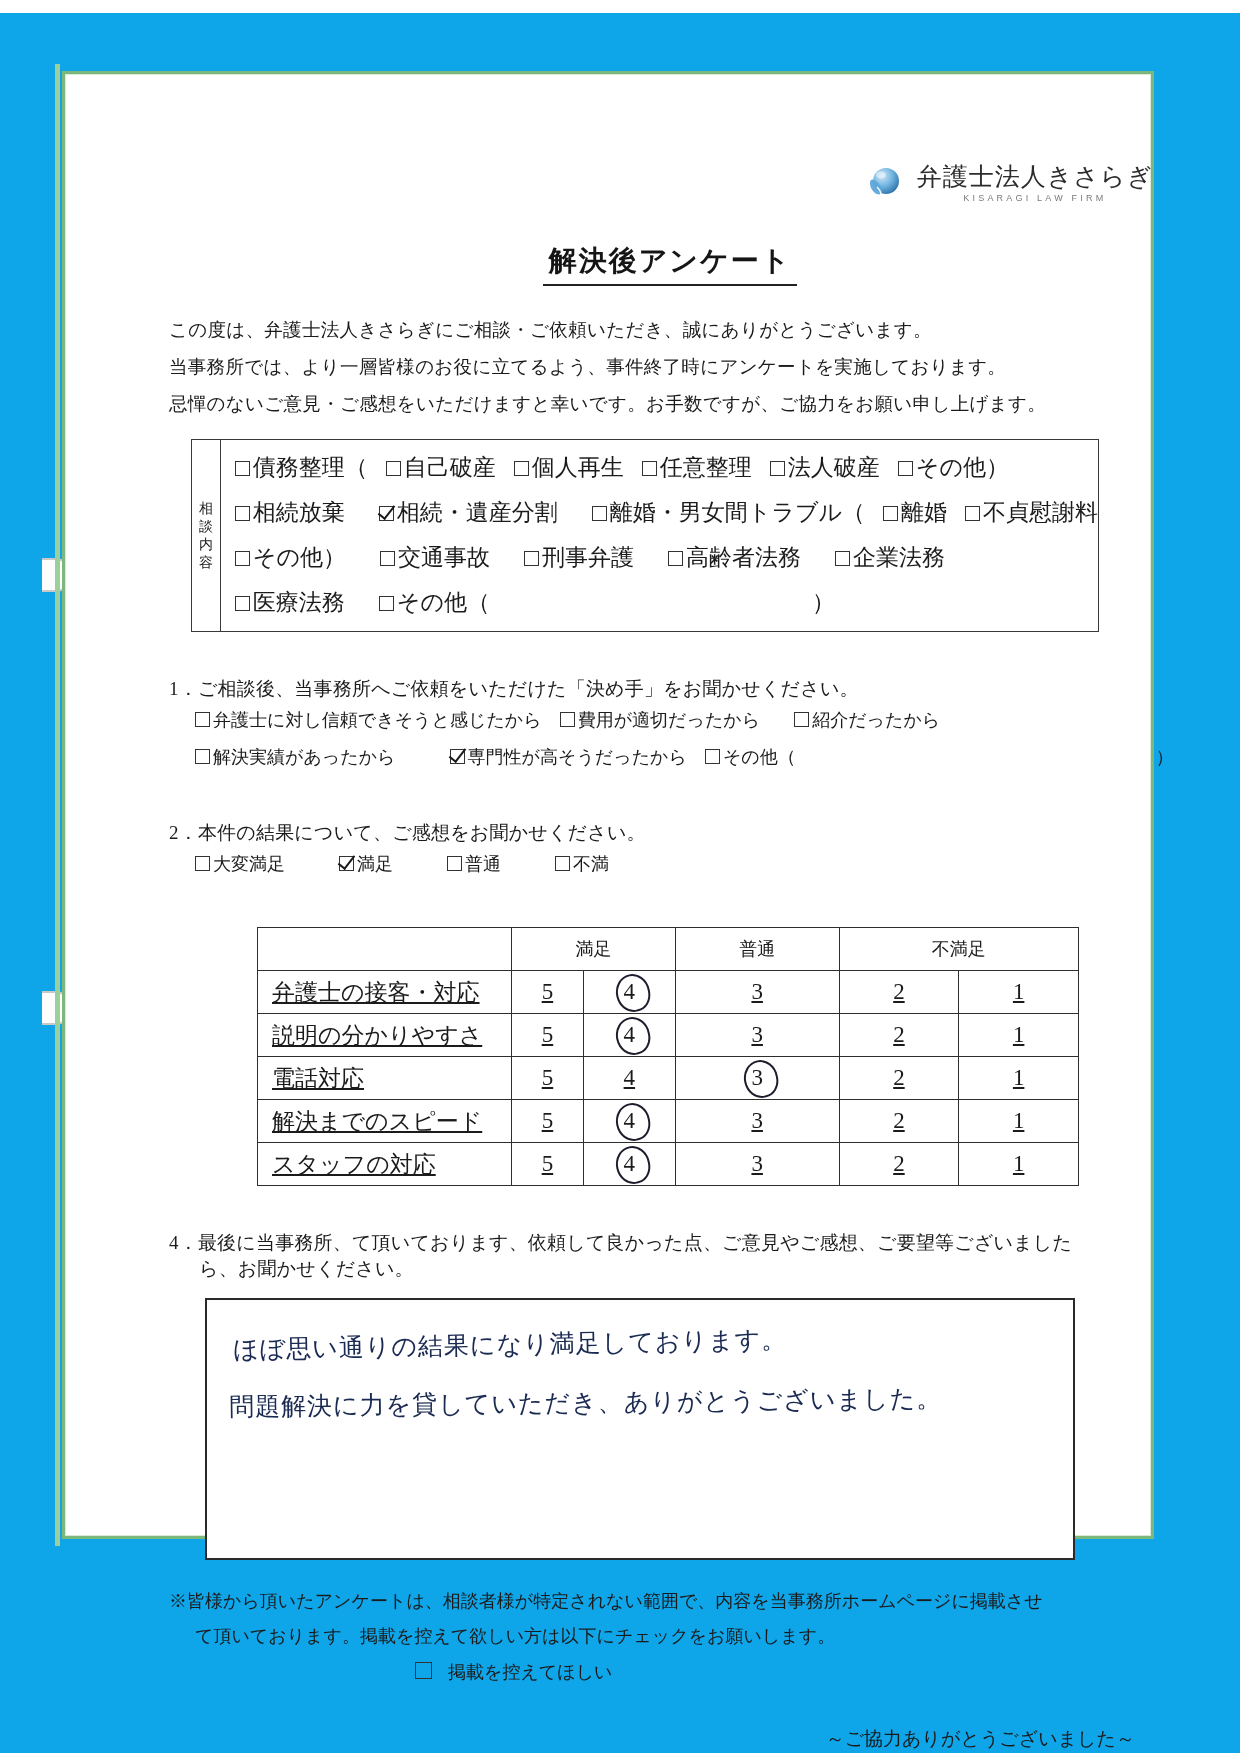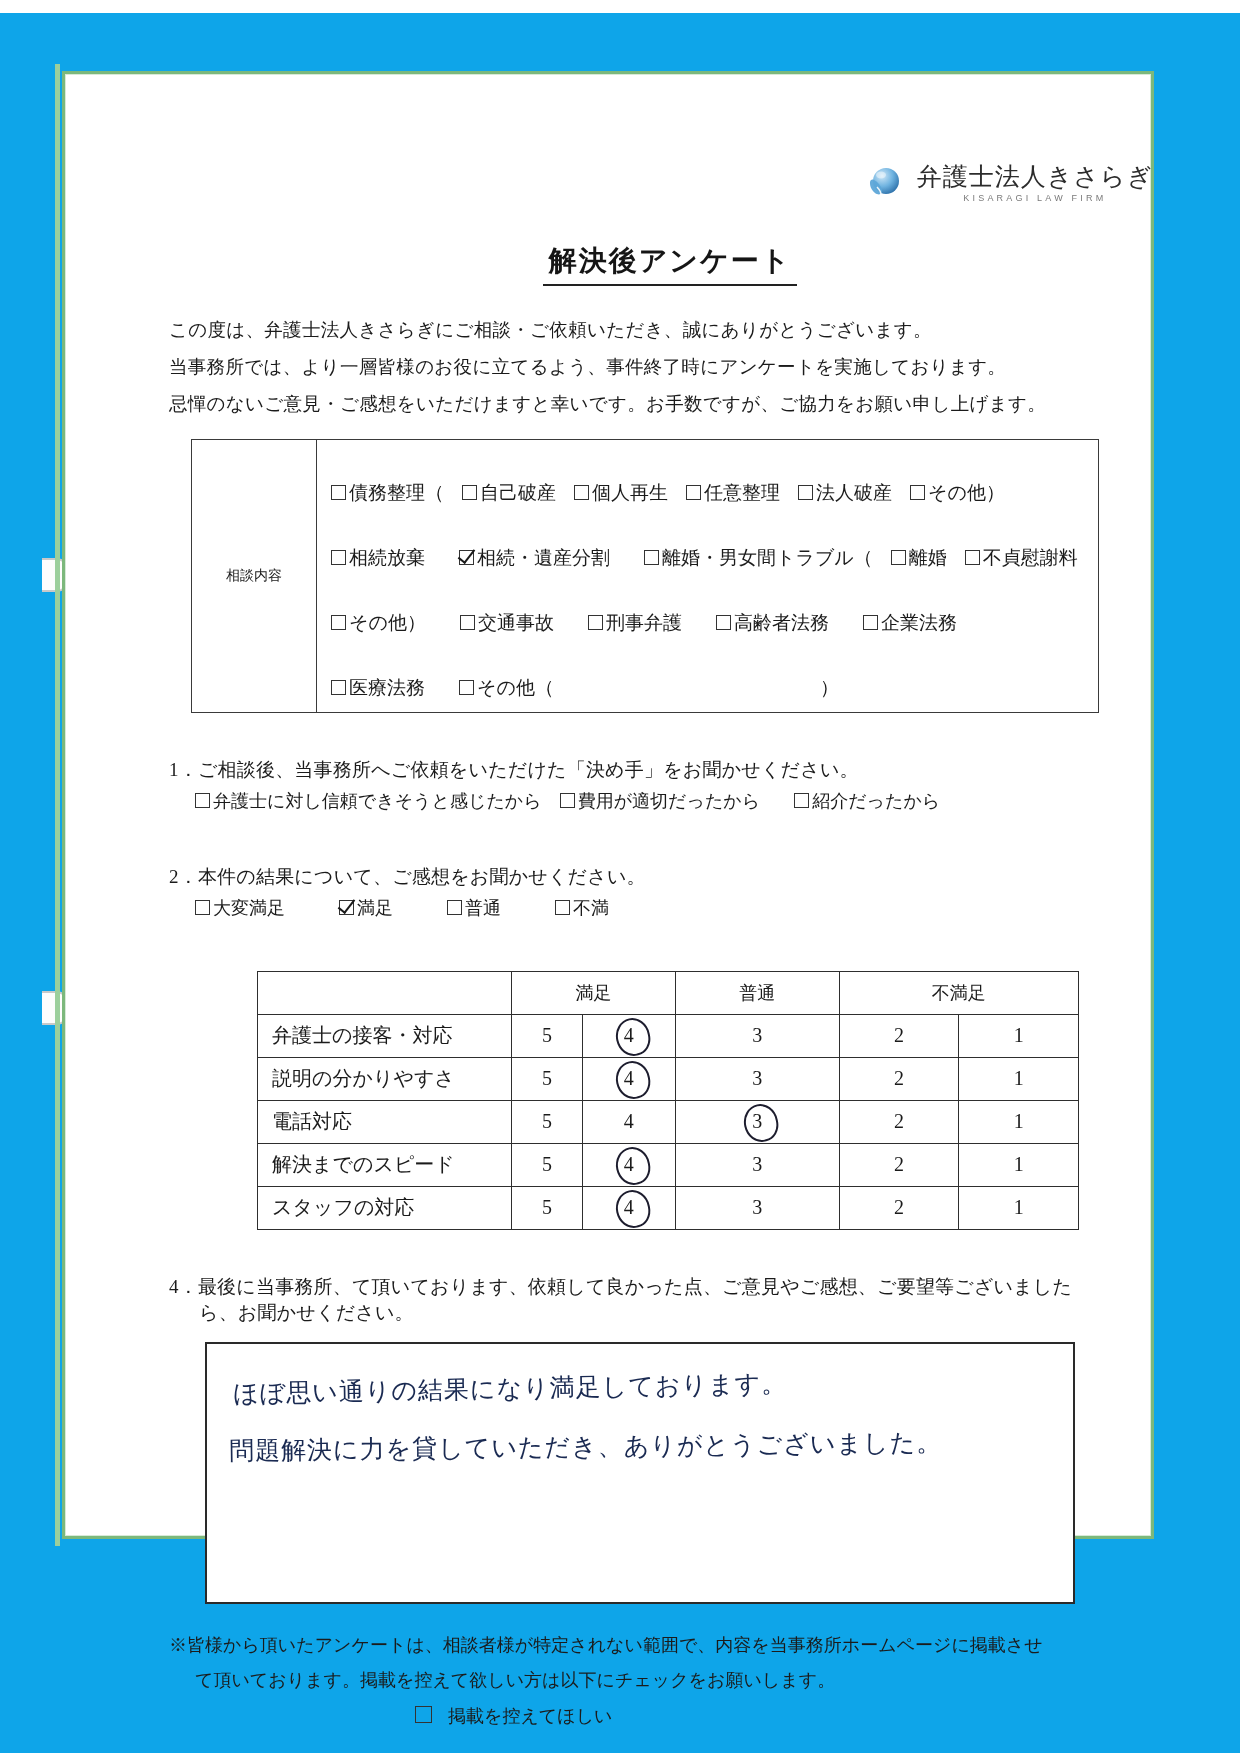--- a/index.html
+++ b/index.html
@@ -55,42 +55,42 @@
   
   .intro{font-size:18.5px;line-height:2.0;letter-spacing:.3px;margin:8px 0 16px 4px;}
   .intro div{white-space:nowrap;}
 
   
   table.tbl{border-collapse:collapse;}
   #consult-table{margin:10px 0 0 26px;width:908px;border:1.5px solid #3a3a3a;}
   #consult-table td{border:1px solid #3a3a3a;}
   #consult-label{width:122px;text-align:center;font-size:14px;vertical-align:middle;}
   #consult-rows{padding:6px 0 6px 14px;}
-  .crow{font-size:19px;line-height:1.95;white-space:nowrap;margin-top:28px;}
+  .crow{font-size:23px;line-height:1.95;white-space:nowrap;}
   .cb{display:inline-block;width:13px;height:13px;border:1.3px solid #333;margin-right:3px;
       position:relative;vertical-align:-1px;}
   .cb.checked:after{
     content:"";position:absolute;left:2px;top:-5px;width:7px;height:15px;
     border-right:2px solid #1a1a1a;border-bottom:2px solid #1a1a1a;
     transform:rotate(38deg);
   }
   .gap-s{display:inline-block;width:18px;}
   .gap-m{display:inline-block;width:34px;}
   .gap-l{display:inline-block;width:54px;}
 
   
   .q{margin-top:44px;}
   .q-head{font-size:19px;letter-spacing:.2px;margin-left:4px;}
   .q-opts{font-size:18px;line-height:2.05;margin-left:30px;white-space:nowrap;}
 
   
   #rating-table{margin:14px 0 0 92px;width:822px;border:1.5px solid #2e2e2e;}
   #rating-table td,#rating-table th{border:1px solid #2e2e2e;font-weight:normal;}
   #rating-table thead th{height:40px;font-size:18px;}
-  #rating-table tbody td{height:40px;font-size:20px;}
+  #rating-table tbody td{height:40px;font-size:23px;text-decoration:underline;}
   .rt-label{width:238px;padding-left:14px;text-align:left;font-size:17.5px;}
   .rt-cell{width:auto;text-align:center;position:relative;}
   .circled{position:relative;display:inline-block;padding:0 2px;}
   .circled:after{
     content:"";position:absolute;left:50%;top:50%;
     width:30px;height:34px;margin-left:-13px;margin-top:-18px;
     border:2px solid #1d1d2e;border-radius:50% 50% 46% 50%;
     transform:rotate(-12deg);
   }
 
@@ -165,20 +165,21 @@
           </td>
         </tr>
       </tbody>
         </table>
 
       <div class="q">
         <div class="q-head">
           <span>1．</span><span>ご相談後、当事務所へご依頼をいただけた「決め手」をお聞かせください。</span>
         </div>
         <div class="q-opts" id="q1line1"><span><span class="cb"></span><span>弁護士に対し信頼できそうと感じたから</span></span><span class="gap-s"></span><span><span class="cb"></span><span>費用が適切だったから</span></span><span class="gap-m"></span><span><span class="cb"></span><span>紹介だったから</span></span></div>
+        <div class="q-opts" id="q1line2"><span><span class="cb"></span><span>解決実績があったから</span></span><span class="gap-l"></span><span><span class="cb checked"></span><span>専門性が高そうだったから</span></span><span class="gap-s"></span><span><span class="cb"></span><span>その他（　　　　　　　　　　　　　　　　　　　　）</span></span></div>
       </div>
 
       <div class="q">
         <div class="q-head">
           <span>2．</span><span>本件の結果について、ご感想をお聞かせください。</span>
         </div>
         <div class="q-opts" id="q2opts"><span><span class="cb"></span><span>大変満足</span></span><span class="gap-l"></span><span><span class="cb checked"></span><span>満足</span></span><span class="gap-l"></span><span><span class="cb"></span><span>普通</span></span><span class="gap-l"></span><span><span class="cb"></span><span>不満</span></span></div>
       </div>
 
       <div class="q">

